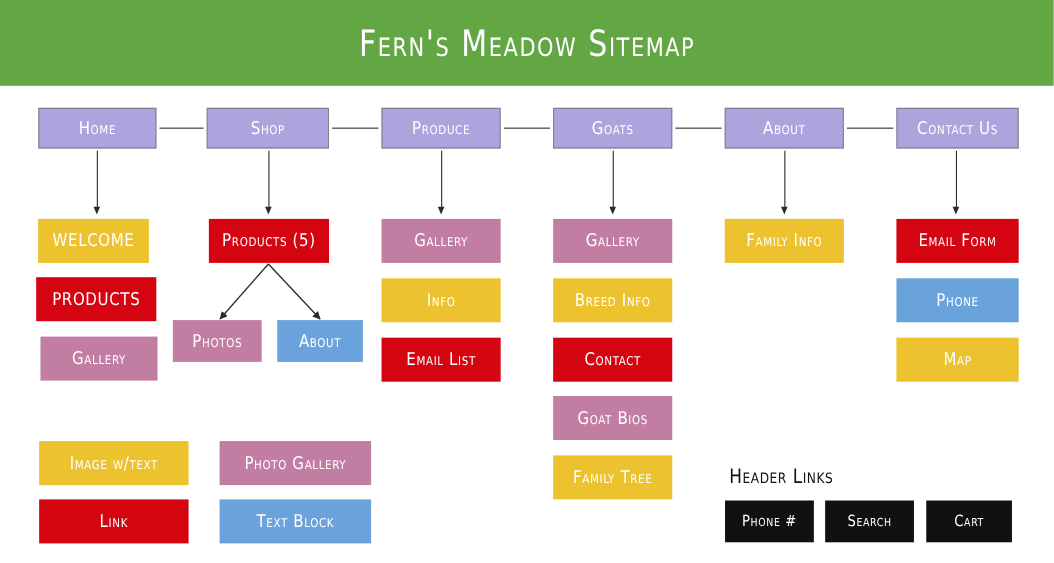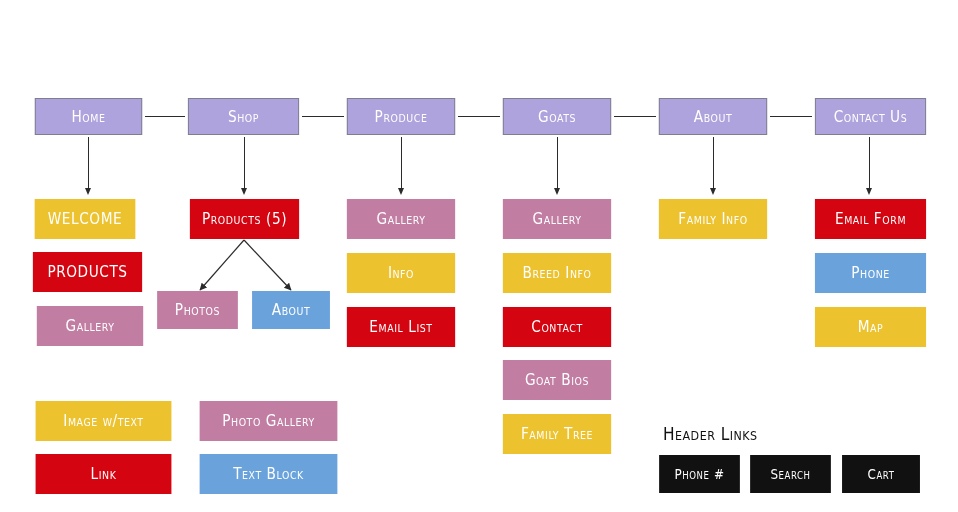--- a/index.html
+++ b/index.html
@@ -118,20 +118,23 @@
     white-space: nowrap;
     transform: scaleX(0.95);
     transform-origin: left center;
   }
 </style>
 </head>
 <body>
 
 <div id="canvas">
 
+  <div class="banner">
+    <div class="banner-title">Fern's Meadow Sitemap</div>
+  </div>
 
   <div class="hline" style="left:145px; top:116px; width:40px;"></div>
   <div class="hline" style="left:302px; top:116px; width:42px;"></div>
   <div class="hline" style="left:458px; top:116px; width:42px;"></div>
   <div class="hline" style="left:614px; top:116px; width:42px;"></div>
   <div class="hline" style="left:770px; top:116px; width:42px;"></div>
 
   <div class="vline" style="left:88px; top:137px; height:52px;"></div>
   <div class="arrowhead" style="left:85px; top:188px;"></div>
 

